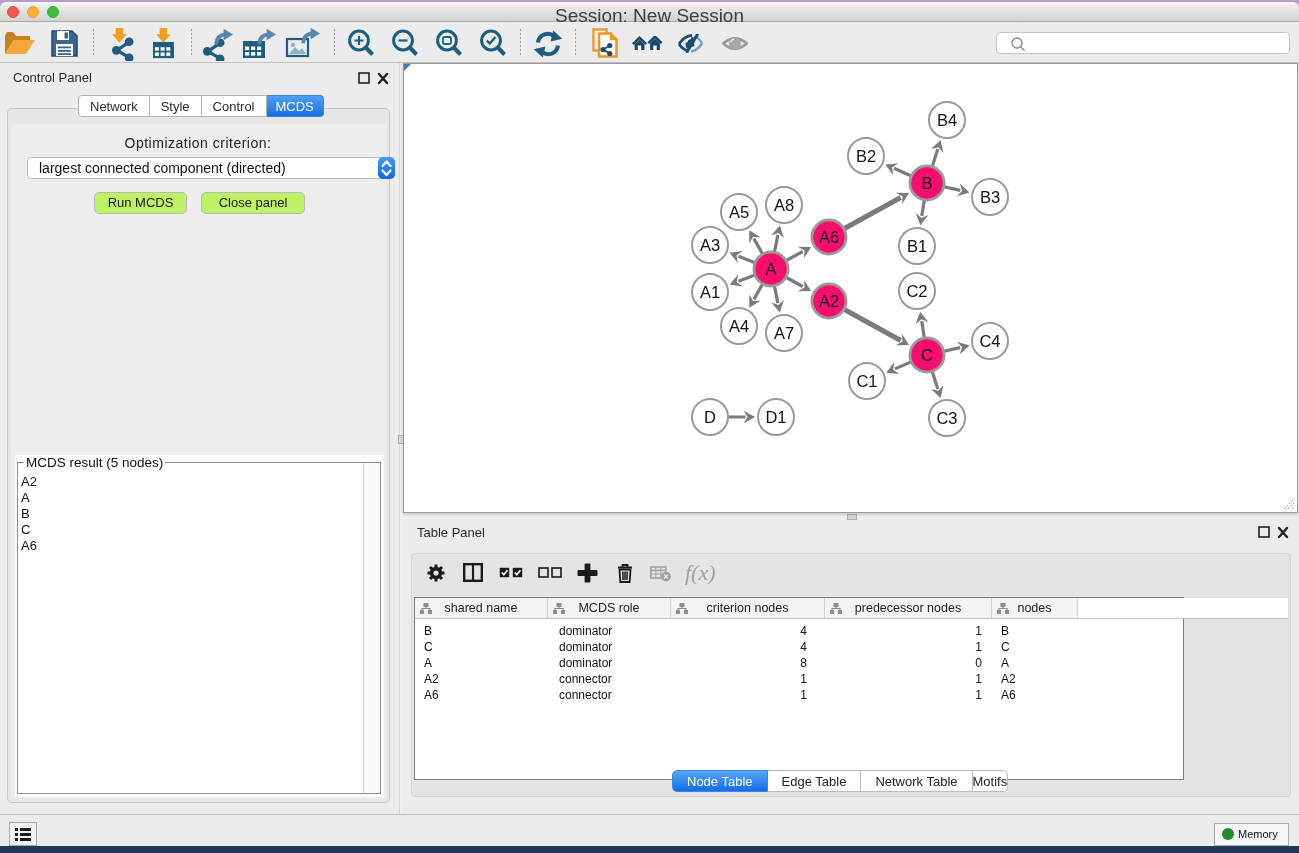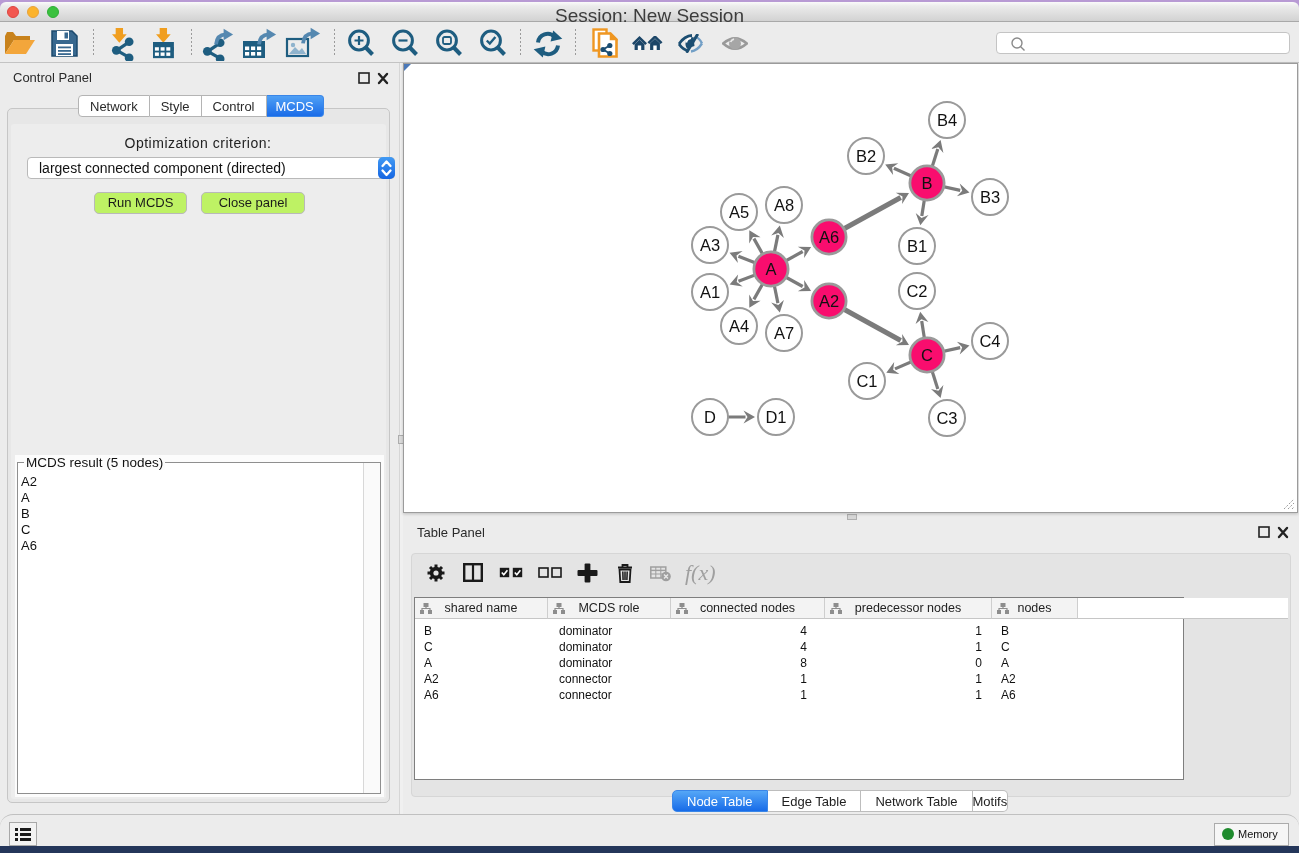--- a/index.html
+++ b/index.html
@@ -40,27 +40,27 @@
 #netwin { left:403px; top:63px; width:895px; height:450px; background:#fff; border:1px solid #9b9b9b; box-shadow:0 1px 3px rgba(0,0,0,0.2); }
 #net-titlebar { position:absolute; left:0; top:0; width:100%; height:22px; background:linear-gradient(#f2f2f2,#d9d9d9); border-bottom:1px solid #a8a8a8; }
 #net-titlebar .t { position:absolute; left:0; right:0; top:4px; text-align:center; font-size:13px; color:#333; }
 
 #tp-title { left:417px; top:525px; font-size:13px; color:#2a2a2a; }
 #tp-panel { left:411px; top:553px; width:880px; height:244px; background:#e4e4e4; border:1px solid #d6d6d6; border-radius:4px; }
 #tbl { left:414px; top:597px; width:770px; height:183px; background:#fff; border:1px solid #7e7e7e; }
 .th { position:absolute; top:0; height:21px; background:#f3f3f3; border-right:1px solid #cecece; border-bottom:1px solid #c6c6c6; font-size:12.5px; color:#222; text-align:center; line-height:21px; }
 .td { position:absolute; font-size:12px; color:#111; height:16px; line-height:16px; }
 
-#bot-tabs { left:672px; top:790px; }
+#bot-tabs { left:672px; top:770px; }
 .btab { height:22px; border:1px solid #bdbdbd; border-left:none; background:#fff; font-size:13px; color:#222; line-height:21px; padding:0 14px; }
 .btab.first { border-left:1px solid #bdbdbd; border-radius:5px 0 0 5px; }
 .btab.last { border-radius:0 5px 5px 0; }
 .btab.sel { background:linear-gradient(#55a7f7,#176be8); color:#fff; border-color:#3a86e8; }
 
-#statusbar { left:0; top:814px; width:1299px; height:32px; background:#ececec; border-top:1px solid #c0c0c0;border-radius:13px; }
+#statusbar { left:0; top:814px; width:1299px; height:32px; background:#ececec; border-top:1px solid #c0c0c0; }
 #listbtn { position:absolute; left:9px; top:7px; width:28px; height:24px; background:#f2f2f2; border:1px solid #a8a8a8; }
 #membtn { position:absolute; left:1214px; top:8px; width:75px; height:23px; background:#f6f6f6; border:1px solid #ababab; font-size:11px; color:#111; line-height:21px; }
 #darkstrip { left:0; top:846px; width:1299px; height:7px; background:#24365a; }
 svg { display:block; }
 </style>
 </head>
 <body>
 <div id="topline" class="abs"></div>
 <div id="titlebar" class="abs">
   <div class="tl" style="left:7px;top:4px;background:#f25750;border:1px solid #dd4641;"></div>
@@ -430,21 +430,21 @@
     </svg>
 <div class="th" style="left:133px;width:123px;">MCDS role</div>
 <svg class="abs" style="left:138px;top:5px;" width="12" height="11">
       <g fill="#8d8d8d">
         <rect x="3.5" y="0" width="5" height="4"></rect>
         <rect x="0" y="7" width="4" height="4"></rect>
         <rect x="8" y="7" width="4" height="4"></rect>
         <path d="M6,4 L6,6 M2,7 L2,5.5 L10,5.5 L10,7" stroke="#8d8d8d" stroke-width="1.2" fill="none"></path>
       </g>
     </svg>
-<div class="th" style="left:256px;width:154px;">connected nodes</div>
+<div class="th" style="left:256px;width:154px;">criterion nodes</div>
 <svg class="abs" style="left:261px;top:5px;" width="12" height="11">
       <g fill="#8d8d8d">
         <rect x="3.5" y="0" width="5" height="4"></rect>
         <rect x="0" y="7" width="4" height="4"></rect>
         <rect x="8" y="7" width="4" height="4"></rect>
         <path d="M6,4 L6,6 M2,7 L2,5.5 L10,5.5 L10,7" stroke="#8d8d8d" stroke-width="1.2" fill="none"></path>
       </g>
     </svg>
 <div class="th" style="left:410px;width:167px;">predecessor nodes</div>
 <svg class="abs" style="left:415px;top:5px;" width="12" height="11">

